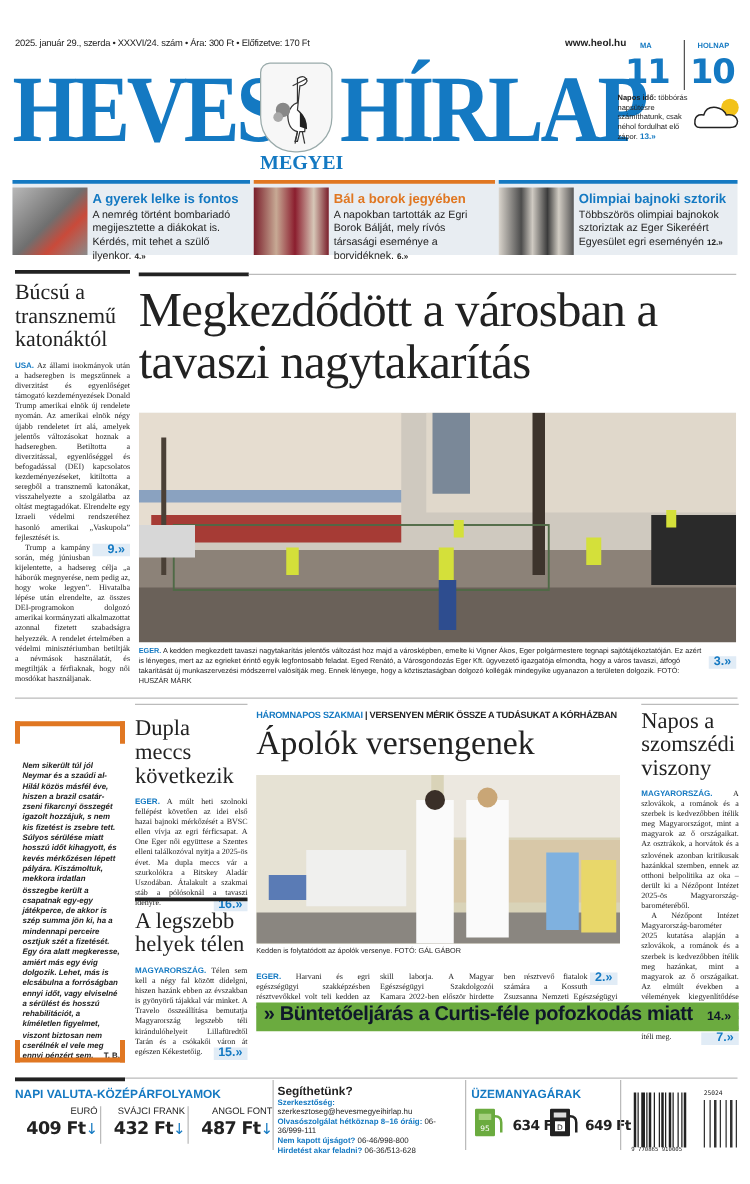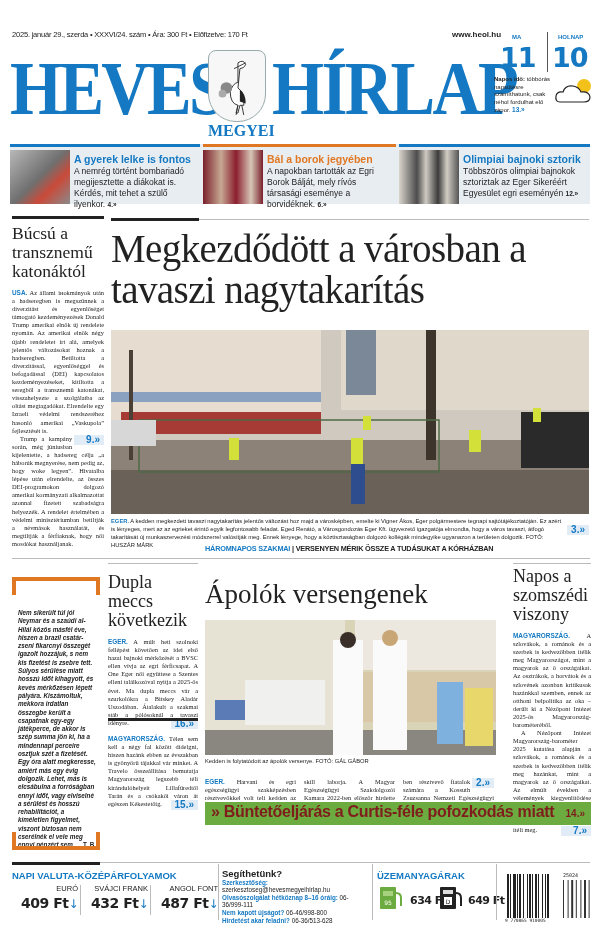--- a/index.html
+++ b/index.html
@@ -38,28 +38,28 @@
 .main-head{left:111px;top:228px;width:480px;font-family:"Liberation Serif",serif;font-size:39px;line-height:41px;color:#222;letter-spacing:-0.6px;}
 .main-photo{left:111px;top:330px;width:478px;height:184px;overflow:hidden;}
 .main-caption{left:111px;top:517px;width:478px;font-family:"Liberation Sans",sans-serif;font-size:5.8px;line-height:8px;color:#222;}
 .jo-box{left:12px;top:577px;width:88px;height:275px;}
 .jo-frame-top{position:absolute;left:0;top:0;width:88px;height:18px;border:4px solid #e07722;border-bottom:none;}
 .jo-frame-bot{position:absolute;left:0;top:255px;width:88px;height:18px;border:4px solid #e07722;border-top:none;}
 .jo-title{position:absolute;left:6px;top:6px;font-size:17px;color:#222;background:#fff;padding:0 2px;}
 .jo-text{position:absolute;left:6px;top:32px;width:78px;font-size:6.3px;line-height:8.3px;font-style:italic;font-weight:bold;color:#222;}
 .mid-col{left:108px;width:90px;}
 .col-head{font-family:"Liberation Serif",serif;font-size:18px;line-height:19px;color:#222;}
-.apolo-kicker{left:205px;top:544px;font-size:7.3px;font-weight:bold;color:#222;white-space:nowrap;letter-spacing:-0.2px;}
+.apolo-kicker{left:205px;top:567px;font-size:7.3px;font-weight:bold;color:#222;white-space:nowrap;letter-spacing:-0.2px;}
 .apolo-head{left:205px;top:579px;font-family:"Liberation Serif",serif;font-size:27px;color:#222;}
 .apolo-photo{left:205px;top:620px;width:291px;height:135px;overflow:hidden;}
 .apolo-caption{left:205px;top:758px;font-size:5.8px;color:#222;}
 .apolo-cols{left:205px;top:778px;width:291px;}
 .apolo-cols .c{position:absolute;top:0;width:91px;}
 .right-col{left:513px;top:565px;width:78px;}
-.green-bar{left:205px;top:802px;width:386px;height:23px;background:#6bab3f;color:#7f1d1d;}
+.green-bar{left:205px;top:802px;width:386px;height:23px;background:#6bab3f;color:#0f172a;}
 .green-bar .gtxt{position:absolute;left:6px;top:1px;font-size:16px;font-weight:bold;white-space:nowrap;letter-spacing:-0.3px;}
 .green-bar .gpg{position:absolute;right:6px;top:6px;font-size:10px;font-weight:bold;}
 .footer-rule{left:12px;top:862px;width:578px;height:1px;background:#bbb;}
 .fx-head{left:12px;top:870px;font-size:9.5px;font-weight:bold;color:#1479c2;white-space:nowrap;}
 .fx-cell{position:absolute;top:884px;width:68px;text-align:right;}
 .fx-cell .nm{font-size:7.5px;color:#222;}
 .fx-cell .val{font-size:14px;font-weight:bold;color:#222;font-family:"DejaVu Sans",sans-serif;margin-top:2px;letter-spacing:-0.5px;}
 .fx-cell .arr{color:#1479c2;font-weight:normal;font-size:12px;}
 .vsep{position:absolute;width:1px;background:#bbb;}
 .help{left:222px;top:870px;width:148px;font-size:6.3px;line-height:7.6px;color:#222;}
@@ -195,20 +195,21 @@
   <div class="col-head">Dupla meccs következik</div>
   <div class="body-txt" style="margin-top:8px;">
     <span class="kicker">EGER.</span>
     <span>A múlt heti szolnoki fellépést követően az idei első hazai bajnoki mérkőzését a BVSC ellen vívja az egri férficsapat. A One Eger női együttese a Szentes elleni találkozóval nyitja a 2025-ös évet. Ma dupla meccs vár a szurkolókra a Bitskey Aladár Uszodában. Átalakult a szakmai stáb a pólósoknál a tavaszi idényre.</span>
     <span class="pgref">16.»</span>
   </div>
 </div>
 
 <div class="rule" style="left:108px;top:718px;width:90px;"></div>
 <div class="abs mid-col" style="top:727px;">
+  <div class="col-head">A legszebb helyek télen</div>
   <div class="body-txt" style="margin-top:8px;">
     <span class="kicker">MAGYARORSZÁG.</span>
     <span>Télen sem kell a négy fal között dídelgni, hiszen hazánk ebben az évszakban is gyönyörű tájakkal vár minket. A Travelo összeállítása bemutatja Magyarország legszebb téli kirándulóhelyeit Lillafüredtől Tarán és a csókakői váron át egészen Kékestetőig.</span>
     <span class="pgref">15.»</span>
   </div>
 </div>
 
 <div class="abs apolo-kicker">
   <span class="blue">HÁROMNAPOS SZAKMAI</span><span> | </span><span>VERSENYEN MÉRIK ÖSSZE A TUDÁSUKAT A KÓRHÁZBAN</span>
 </div>

